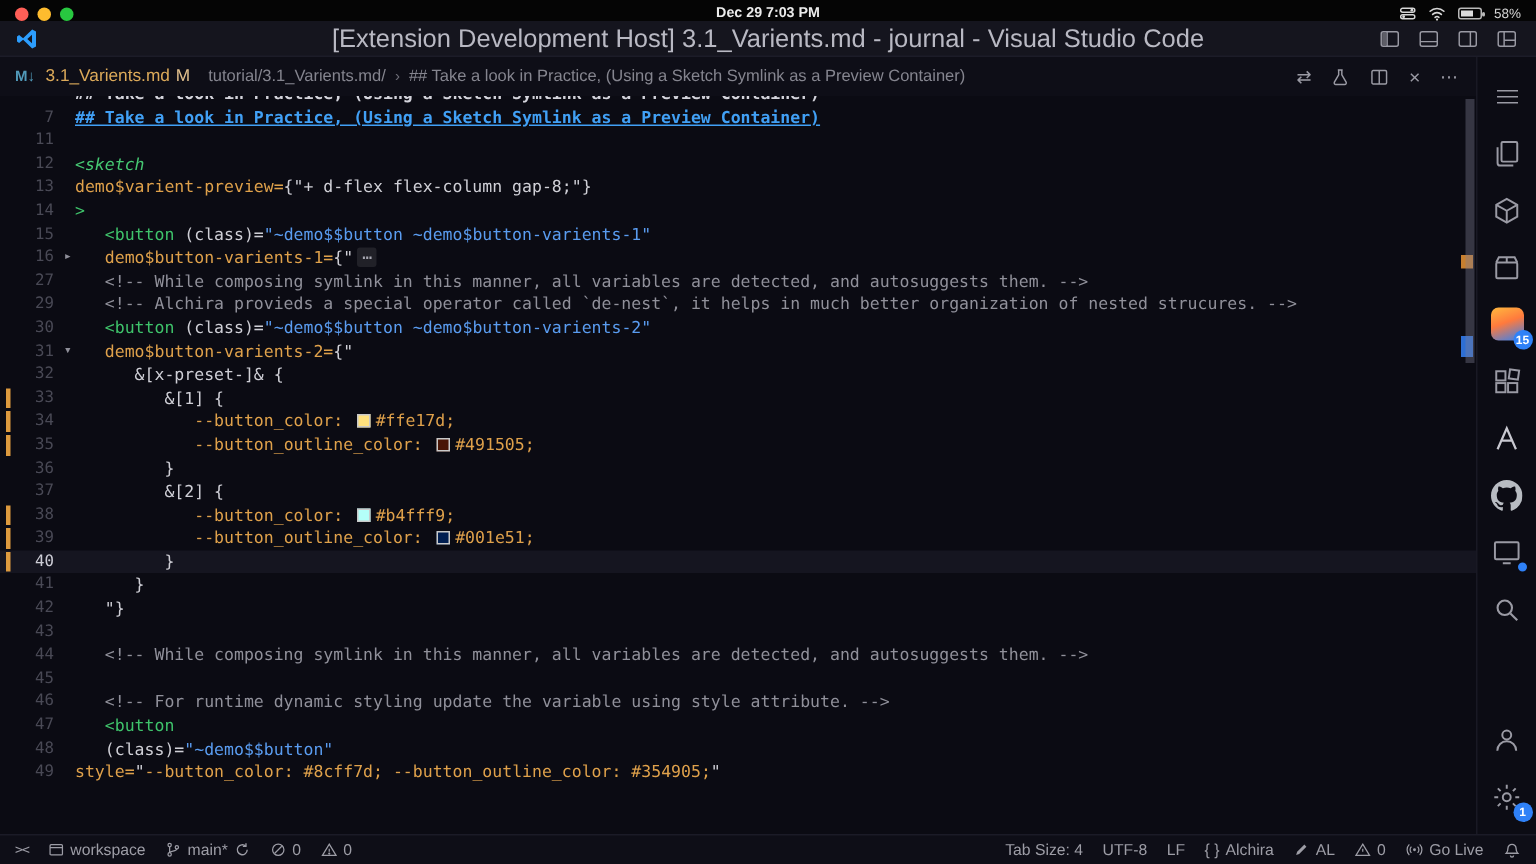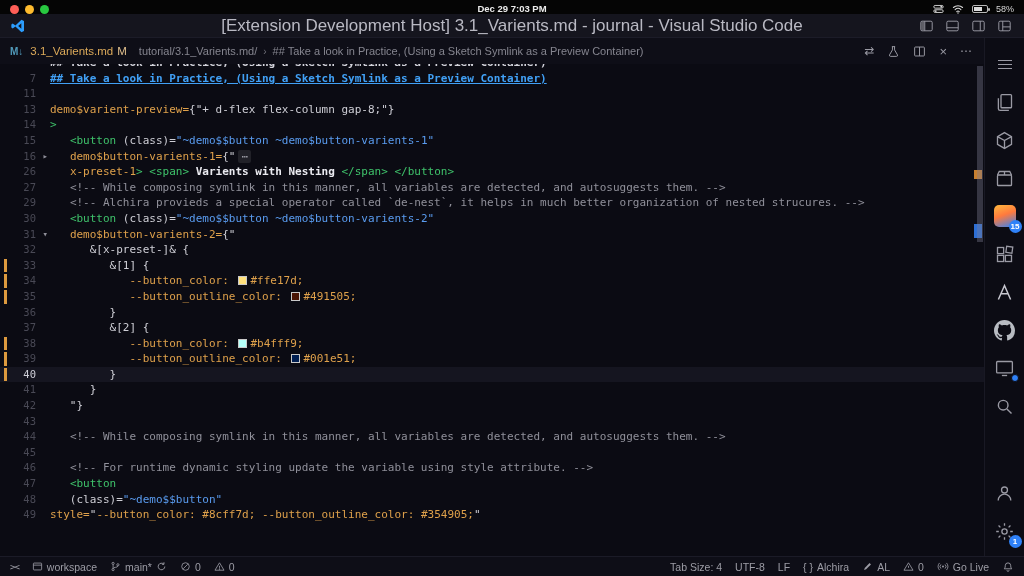--- a/index.html
+++ b/index.html
@@ -180,20 +180,26 @@
               <div class="code"><span class="tk-head">## Take a look in Practice, (Using a Sketch Symlink as a Preview Container)</span></div>
             </div>
             <div class="line">
               <div class="gutter">
                 <span class="num">11</span>
               </div>
               <div class="code"></div>
             </div>
             <div class="line">
               <div class="gutter">
+                <span class="num">12</span>
+              </div>
+              <div class="code"><span class="tk-tagi">&lt;sketch</span></div>
+            </div>
+            <div class="line">
+              <div class="gutter">
                 <span class="num">13</span>
               </div>
               <div class="code"><span class="tk-attr">demo$varient-preview=</span><span class="tk-txt">{"+ d-flex flex-column gap-8;"}</span></div>
             </div>
             <div class="line">
               <div class="gutter">
                 <span class="num">14</span>
               </div>
               <div class="code"><span class="tk-tag">&gt;</span></div>
             </div>
@@ -202,26 +208,20 @@
                 <span class="num">15</span>
               </div>
               <div class="code"><span class="tk-txt">   </span><span class="tk-tag">&lt;button</span><span class="tk-txt"> (class)=</span><span class="tk-str">"~demo$$button ~demo$button-varients-1"</span></div>
             </div>
             <div class="line">
               <div class="gutter">
                 <span class="num">16</span>
                 <span class="chev">▸</span>
               </div>
               <div class="code"><span class="tk-txt">   </span><span class="tk-attr">demo$button-varients-1=</span><span class="tk-txt">{"</span><span class="tk-fold">⋯</span></div>
-            </div>
-            <div class="line">
-              <div class="gutter">
-                <span class="num">26</span>
-              </div>
-              <div class="code"><span class="tk-txt">   </span><span class="tk-attr">x-preset-1</span><span class="tk-tag">&gt;</span><span class="tk-txt"> </span><span class="tk-tag">&lt;span&gt;</span><span class="tk-txtb"> Varients with Nesting </span><span class="tk-tag">&lt;/span&gt;</span><span class="tk-txt"> </span><span class="tk-tag">&lt;/button&gt;</span></div>
             </div>
             <div class="line">
               <div class="gutter">
                 <span class="num">27</span>
               </div>
               <div class="code"><span class="tk-txt">   </span><span class="tk-cmt">&lt;!-- While composing symlink in this manner, all variables are detected, and autosuggests them. --&gt;</span></div>
             </div>
             <div class="line">
               <div class="gutter">
                 <span class="num">29</span>

